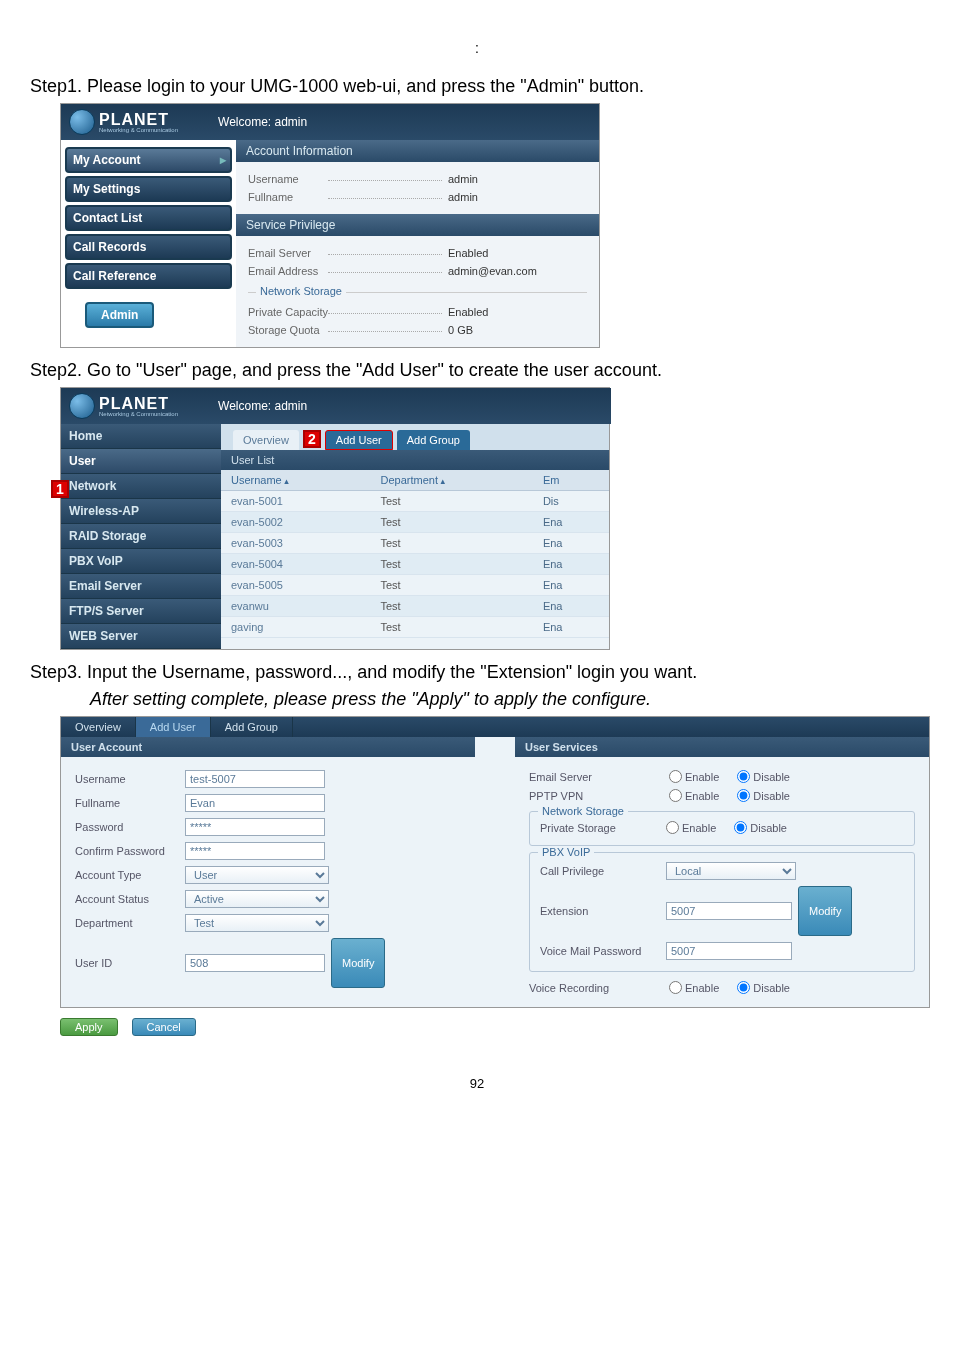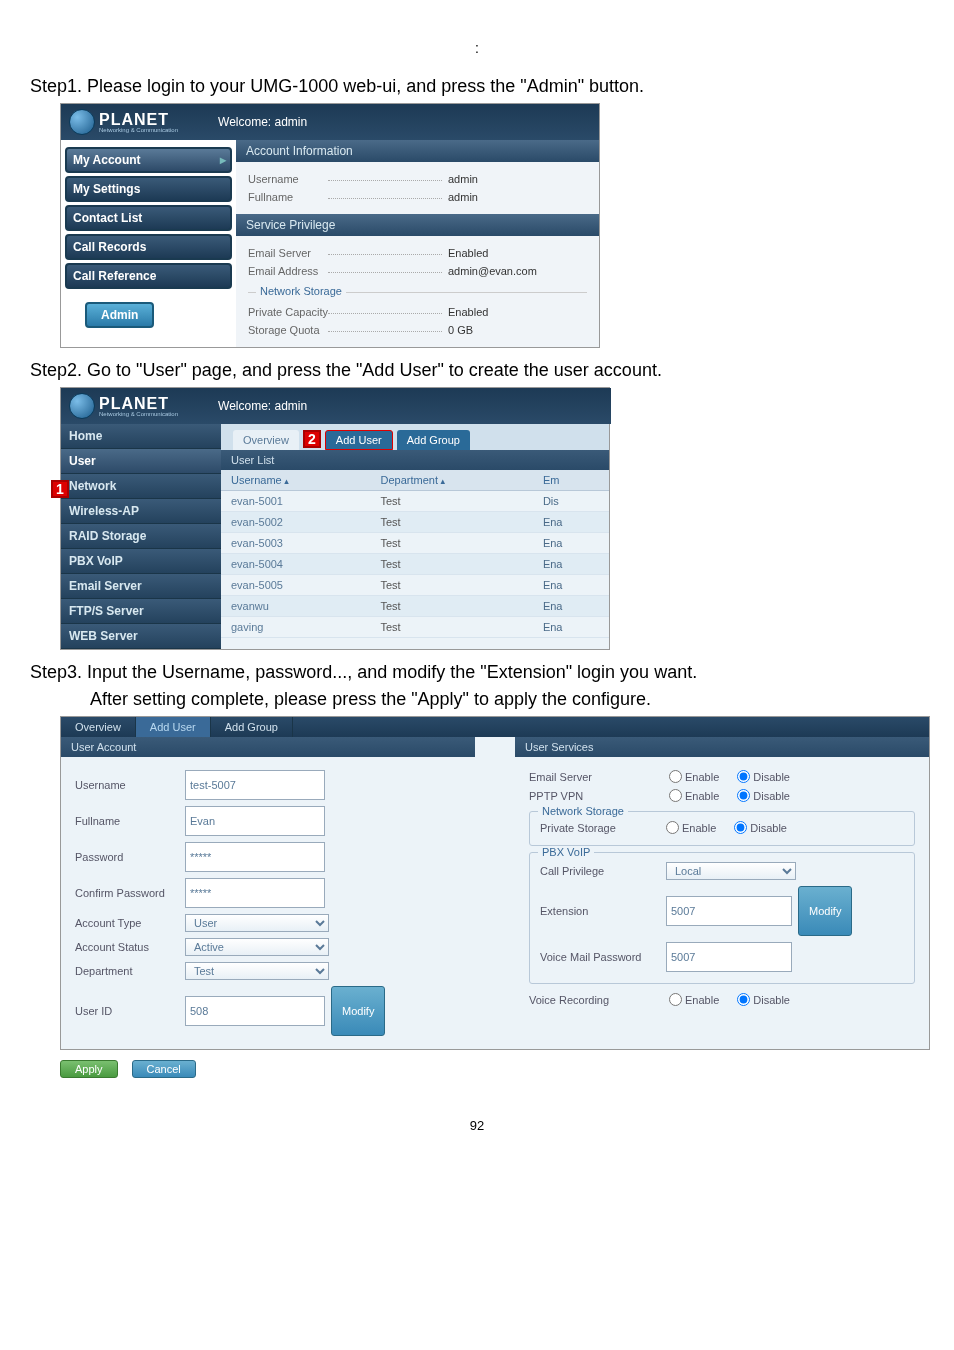--- a/index.html
+++ b/index.html
@@ -7,21 +7,21 @@
       font-family: Arial, sans-serif;
       background: #fff;
       width: 954px;
       margin: 0 auto;
       padding: 40px 30px;
       font-size: 13px;
       color: #000;
     }
     .title-center { text-align: center; font-size: 14px; margin-bottom: 20px; }
     .step-text { font-size: 18px; margin: 12px 0 6px 0; }
-    .step3-sub { font-size: 18px; margin: 0 0 6px 60px; }
+    .step3-sub { font-size: 18px; margin: 0 0 6px 60px; font-style: italic; }
 
     
     .shot1 {
       width: 540px;
       border: 1px solid #999;
       margin-left: 30px;
       background: #2a4560;
     }
     .header-bar {
       background: linear-gradient(#1d3a55, #2a4a68);
@@ -203,36 +203,37 @@
       gap: 40px;
       background: #ecf3f8;
       padding: 0;
     }
     .col3 { flex: 1; }
     .section-hdr3 {
       background: linear-gradient(#3a5a78, #2a4a68);
       color: #d0e0ec;
       padding: 4px 10px;
       font-size: 11px;
+      font-weight: bold;
     }
     .form3 { padding: 10px 14px; }
     .form-row3 {
       display: flex;
       align-items: center;
       padding: 3px 0;
     }
     .form-row3 .lbl3 { width: 110px; color: #556; font-size: 11px; }
     .inp3 {
       border: 1px solid #9ab;
       background: #fff;
       padding: 1px 4px;
       font-size: 11px;
       color: #5a7a98;
       width: 140px;
-      height: 30px;
+      height: 18px;
     }
     .sel3 {
       border: 1px solid #9ab;
       background: linear-gradient(#fff,#e8f0f6);
       padding: 1px 4px;
       font-size: 11px;
       color: #5a7a98;
       width: 144px;
       height: 18px;
     }

